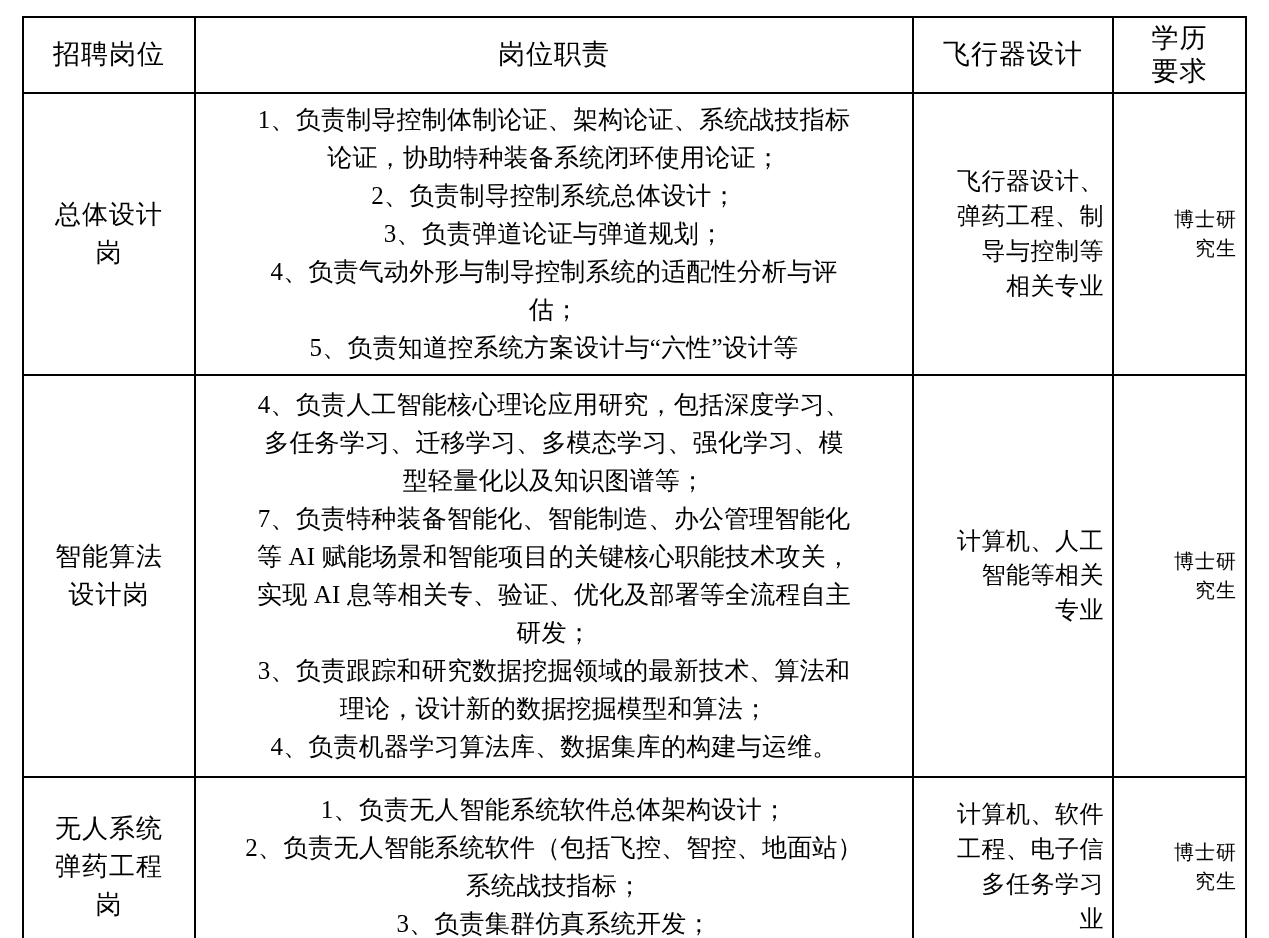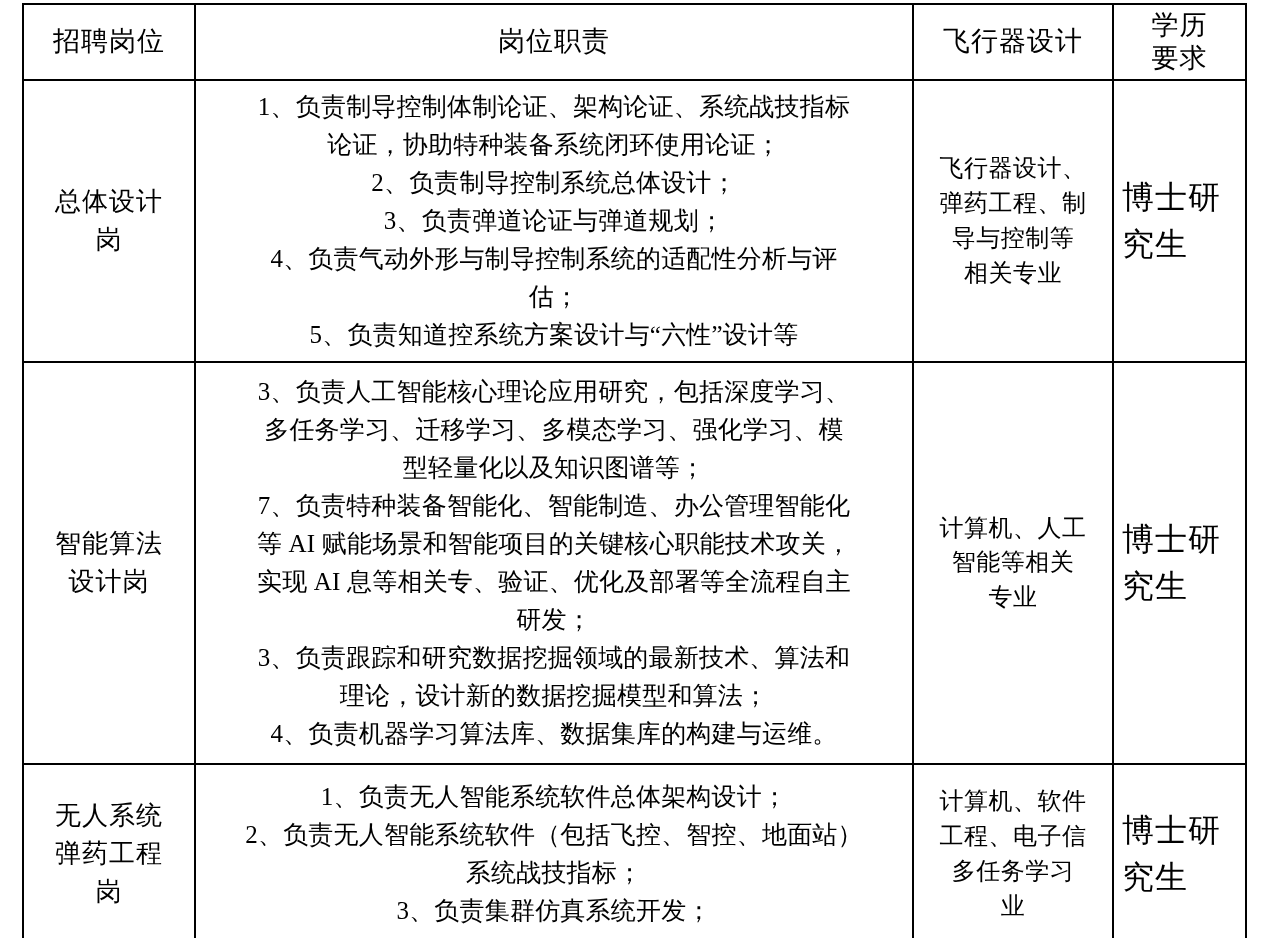--- a/index.html
+++ b/index.html
@@ -12,21 +12,21 @@
     height: 938px;
     font-family: "Liberation Serif", "DejaVu Serif", serif;
     color: #000000;
     overflow: hidden;
   }
   .page {
     position: relative;
     width: 1269px;
     height: 938px;
     box-sizing: border-box;
-    padding: 3px 22px 0 22px;
+    padding: 16px 22px 0 22px;
   }
   table.job-table {
     border-collapse: collapse;
     width: 1225px;
     table-layout: fixed;
   }
   table.job-table td, table.job-table th {
     border: 2px solid #000000;
     vertical-align: middle;
     padding: 4px 8px;
@@ -47,28 +47,28 @@
     letter-spacing: 1px;
   }
   .cell-pos {
     text-align: center;
     font-size: 26px;
     line-height: 1.45;
     letter-spacing: 1px;
     margin-top: 19px;
   }
   .cell-major {
-    text-align: center;
+    text-align: right;
     font-size: 24px;
     line-height: 1.45;
     letter-spacing: 0.5px;
   }
   .cell-edu {
-    text-align: left;
-    font-size: 32px;
+    text-align: right;
+    font-size: 20px;
     line-height: 1.45;
     letter-spacing: 1px;
   }
   .cell-duty {
     text-align: center;
     font-size: 25px;
     line-height: 1.52;
     letter-spacing: 0.2px;
     padding-left: 10px;
     padding-right: 4px;
@@ -129,21 +129,21 @@
           <div>究生</div>
         </td>
       </tr>
 
       <tr class="duty-row2">
         <td class="cell-pos">
           <div>智能算法</div>
           <div>设计岗</div>
         </td>
         <td class="cell-duty">
-          <div class="line">3、负责人工智能核心理论应用研究，包括深度学习、</div>
+          <div class="line">4、负责人工智能核心理论应用研究，包括深度学习、</div>
           <div class="line">多任务学习、迁移学习、多模态学习、强化学习、模</div>
           <div class="line">型轻量化以及知识图谱等；</div>
           <div class="line">7、负责特种装备智能化、智能制造、办公管理智能化</div>
           <div class="line">等 AI 赋能场景和智能项目的关键核心职能技术攻关，</div>
           <div class="line">实现 AI 息等相关专、验证、优化及部署等全流程自主</div>
           <div class="line">研发；</div>
           <div class="line">3、负责跟踪和研究数据挖掘领域的最新技术、算法和</div>
           <div class="line">理论，设计新的数据挖掘模型和算法；</div>
           <div class="line">4、负责机器学习算法库、数据集库的构建与运维。</div>
         </td>

